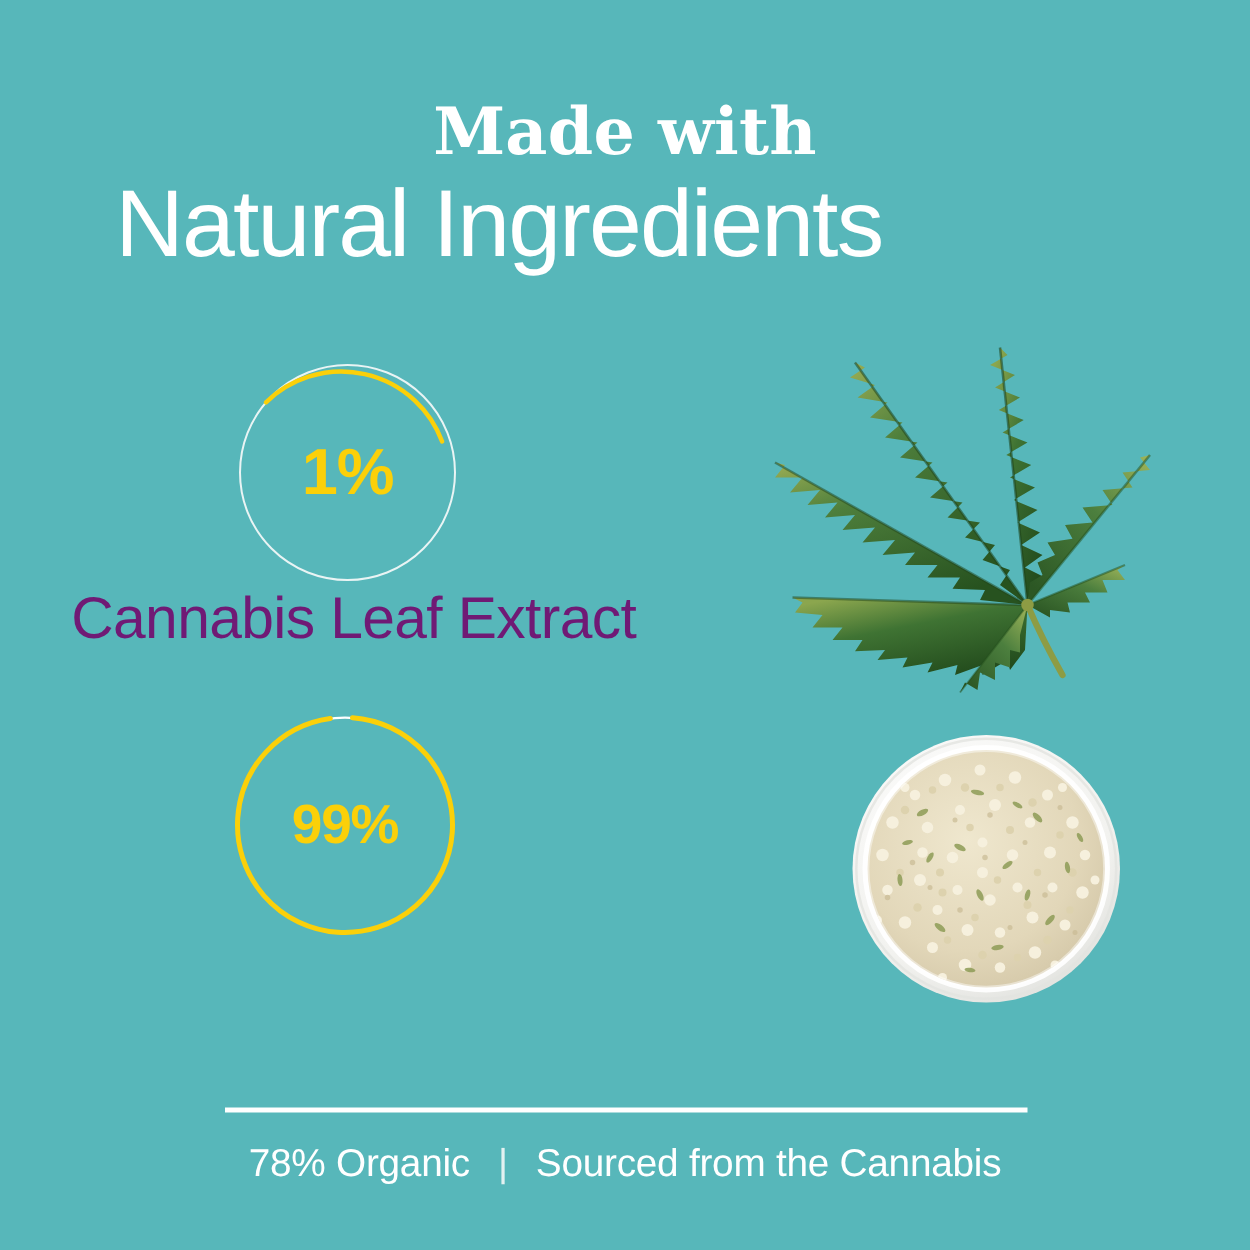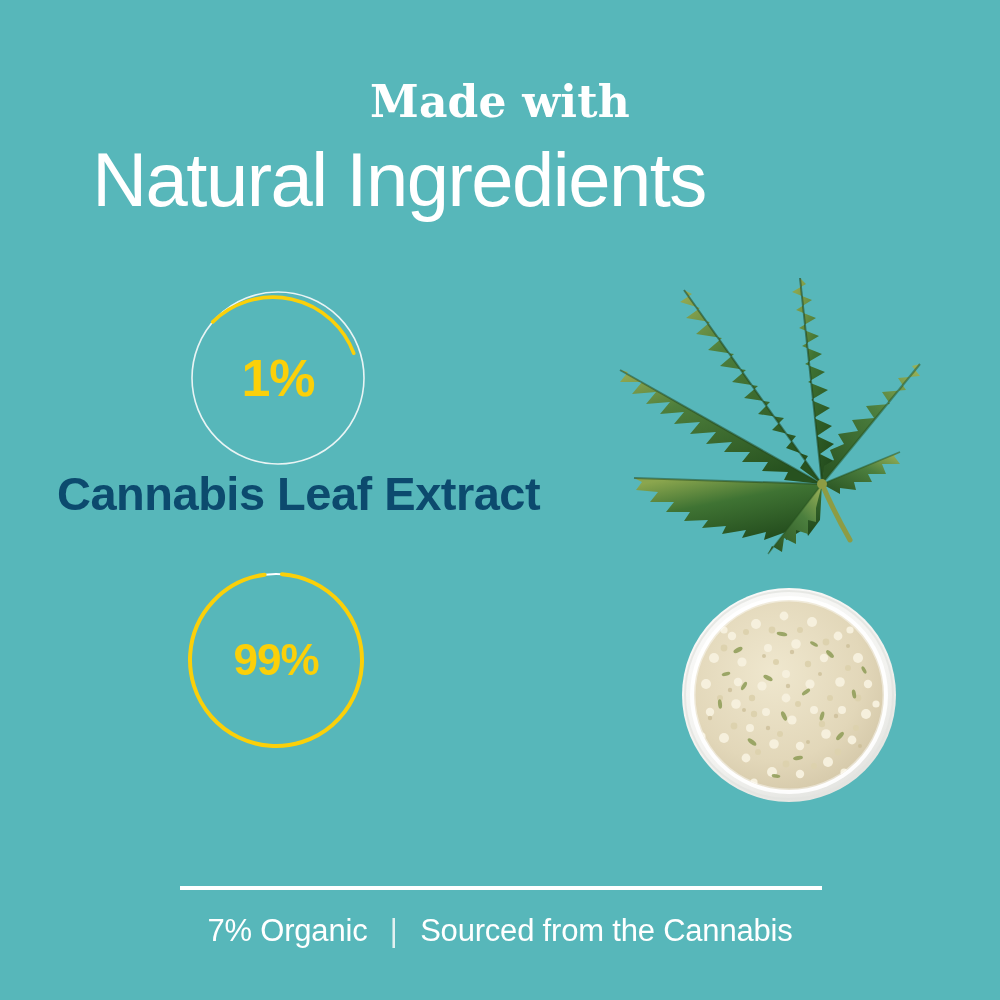--- a/index.html
+++ b/index.html
@@ -24,21 +24,21 @@
 
   
   .eyebrow {
     position: absolute;
     left: 0;
     top: 80px;
     width: 1000px;
     text-align: center;
     font-family: "DejaVu Serif", "Liberation Serif", serif;
     font-weight: 700;
-    font-size: 44px;
+    font-size: 52px;
     letter-spacing: 0.2px;
     color: #ffffff;
     line-height: 1;
   }
 
   .headline {
     position: absolute;
     left: 0;
     top: 140px;
     width: 798px;
@@ -77,22 +77,22 @@
 
   #ring-1-wrap  { left: 190px; top: 290px; width: 176px; height: 176px; }
   #ring-1-pct   { font-size: 52px; font-weight: 700; letter-spacing: -1px; }
 
   #ring-2-wrap  { left: 188px; top: 572px; width: 176px; height: 176px; }
   #ring-2-pct   { font-size: 44px; font-weight: 700; letter-spacing: -1px; }
 
   .ingredient-label {
     position: absolute;
     font-family: "Liberation Sans", sans-serif;
-    font-weight: 700;
-    color: #0c4a6e;
+    font-weight: 400;
+    color: #701a75;
     line-height: 1;
     letter-spacing: -0.5px;
     white-space: nowrap;
   }
   #label-1 { left: 57px;  top: 470px; font-size: 47px; }
   #label-2 { left: 116px; top: 772px; font-size: 47px; }
 
   
   .divider {
     position: absolute;
@@ -387,18 +387,18 @@
       </g>
 
       <circle cx="109" cy="109" r="95" fill="none" stroke="#ffffff" stroke-width="3" opacity="0.45"></circle>
       <circle cx="109" cy="109" r="104" fill="none" stroke="#e2e3e0" stroke-width="2" opacity="0.8"></circle>
     </svg>
   </div>
 
   <div class="divider"></div>
 
   <div class="footer-note">
-    <span>7% Organic</span>
+    <span>78% Organic</span>
     <span class="footer-sep">|</span>
     <span>Sourced from the Cannabis</span>
   </div>
 
 </div>
 
 </body></html>

